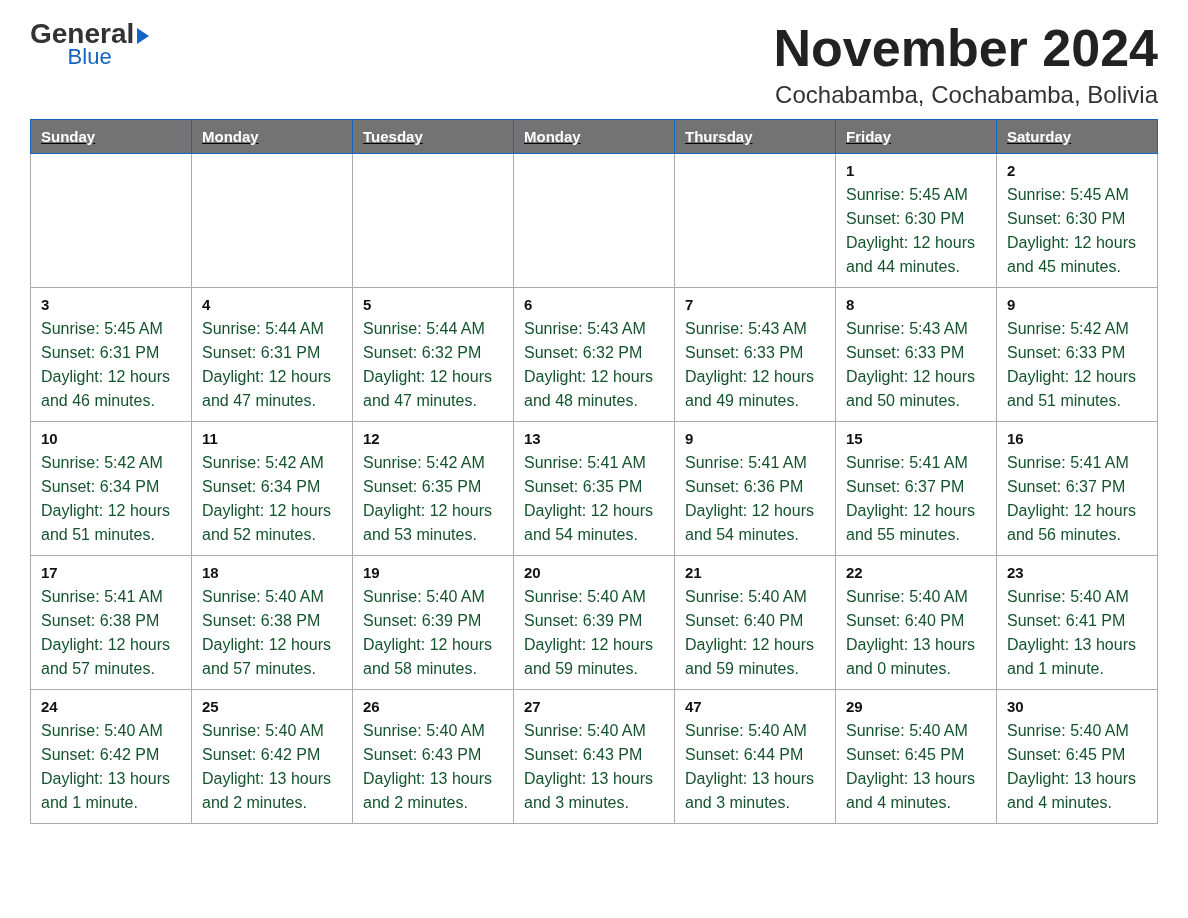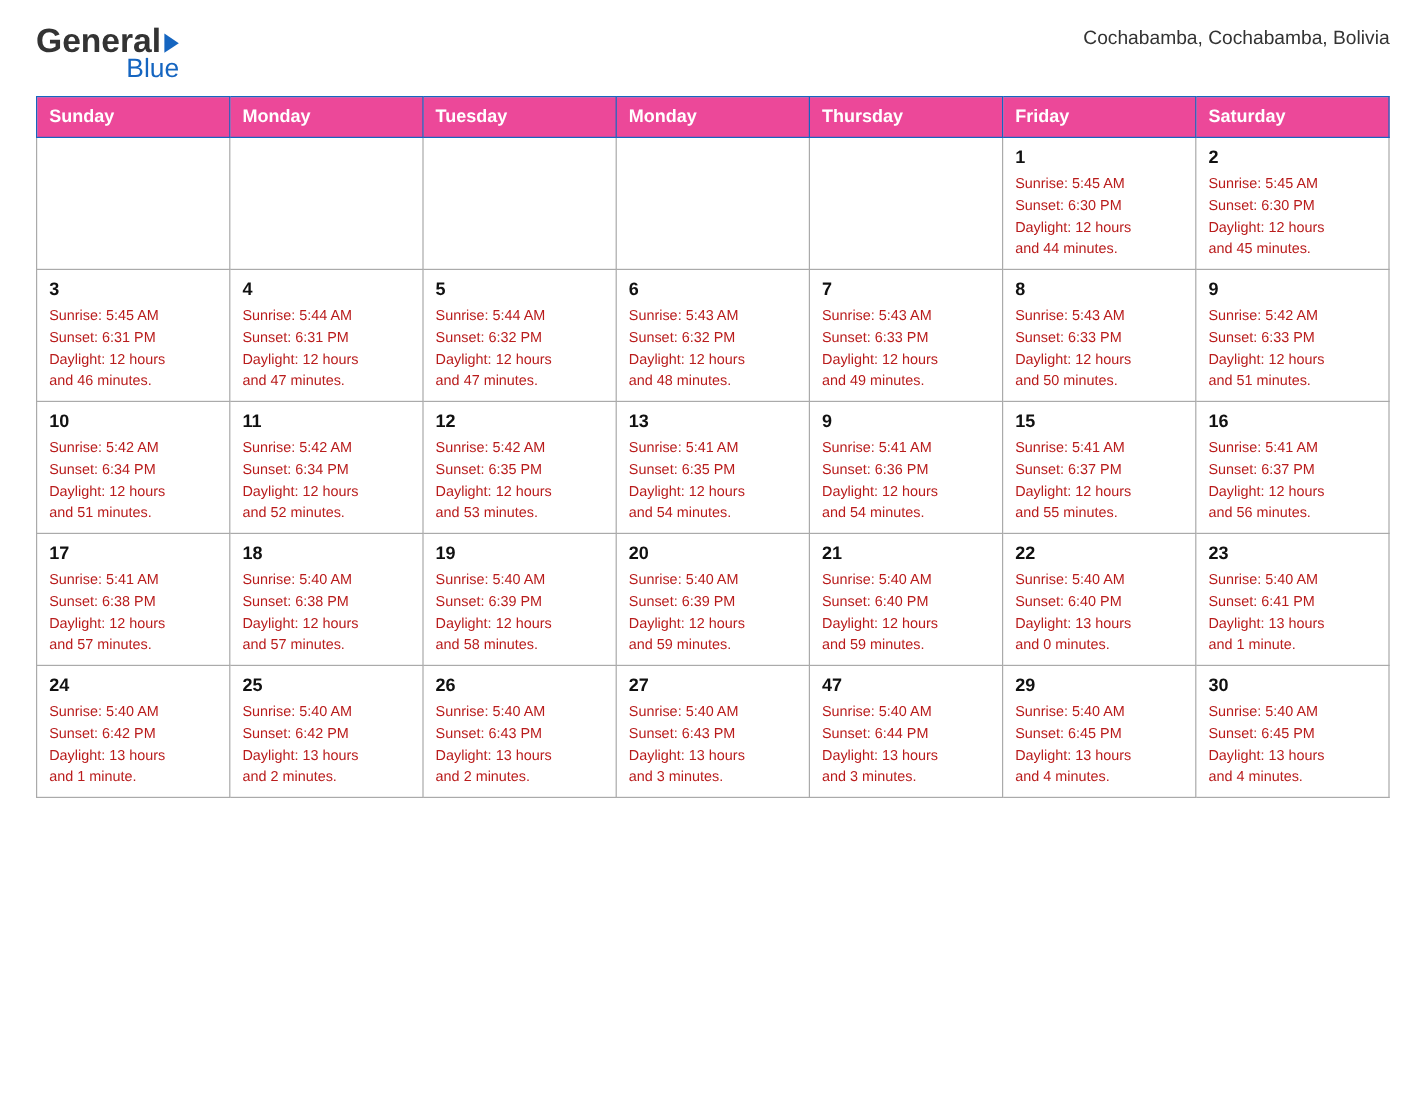--- a/index.html
+++ b/index.html
@@ -12,21 +12,21 @@
     }
     .header {
       display: flex;
       justify-content: space-between;
       align-items: flex-start;
       margin-bottom: 10px;
     }
     .logo {
       display: flex;
       flex-direction: column;
-      align-items: flex-end;
+      align-items: center;
     }
     .logo-general {
       font-size: 28px;
       font-weight: bold;
       color: #333;
       line-height: 1;
     }
     .logo-general span {
       color: #1565c0;
     }
@@ -39,32 +39,33 @@
     .title-block {
       text-align: right;
     }
     .title-block h1 {
       font-size: 52px;
       font-weight: bold;
       color: #222;
       line-height: 1.1;
     }
     .title-block h2 {
-      font-size: 16px;
+      font-size: 24px;
       font-weight: normal;
       color: #333;
       margin-top: 4px;
     }
     .calendar {
       width: 100%;
       border-collapse: collapse;
       margin-top: 10px;
     }
     .calendar thead tr {
-      background-color: #ec4899;
+      background-color: #737373;
+      text-decoration: underline;
     }
     .calendar thead th {
       color: #fff;
       font-size: 15px;
       font-weight: bold;
       padding: 8px 10px;
       text-align: left;
       border: 1px solid #1565c0;
     }
     .calendar tbody td {
@@ -80,39 +81,40 @@
       height: 110px;
     }
     .day-num {
       font-size: 15px;
       font-weight: bold;
       color: #111;
       display: block;
       margin-bottom: 4px;
     }
     .day-info {
-      font-size: 12px;
-      color: #b91c1c;
+      font-size: 16px;
+      color: #14532d;
       line-height: 1.5;
     }
     .empty-cell {
       background: #fff;
     }
   </style>
 </head>
 <body>
 
 <div class="header">
   <div class="logo">
     <div class="logo-general">
       General<span style="display:inline-block;width:0;height:0;border-left:12px solid #1565c0;border-top:8px solid transparent;border-bottom:8px solid transparent;margin-left:3px;vertical-align:middle;"></span>
     </div>
     <div class="logo-blue">Blue</div>
   </div>
   <div class="title-block">
+    <h1>November 2024</h1>
     <h2>Cochabamba, Cochabamba, Bolivia</h2>
   </div>
 </div>
 
 <table class="calendar">
   <thead>
     <tr>
       <th>Sunday</th>
       <th>Monday</th>
       <th>Tuesday</th>

